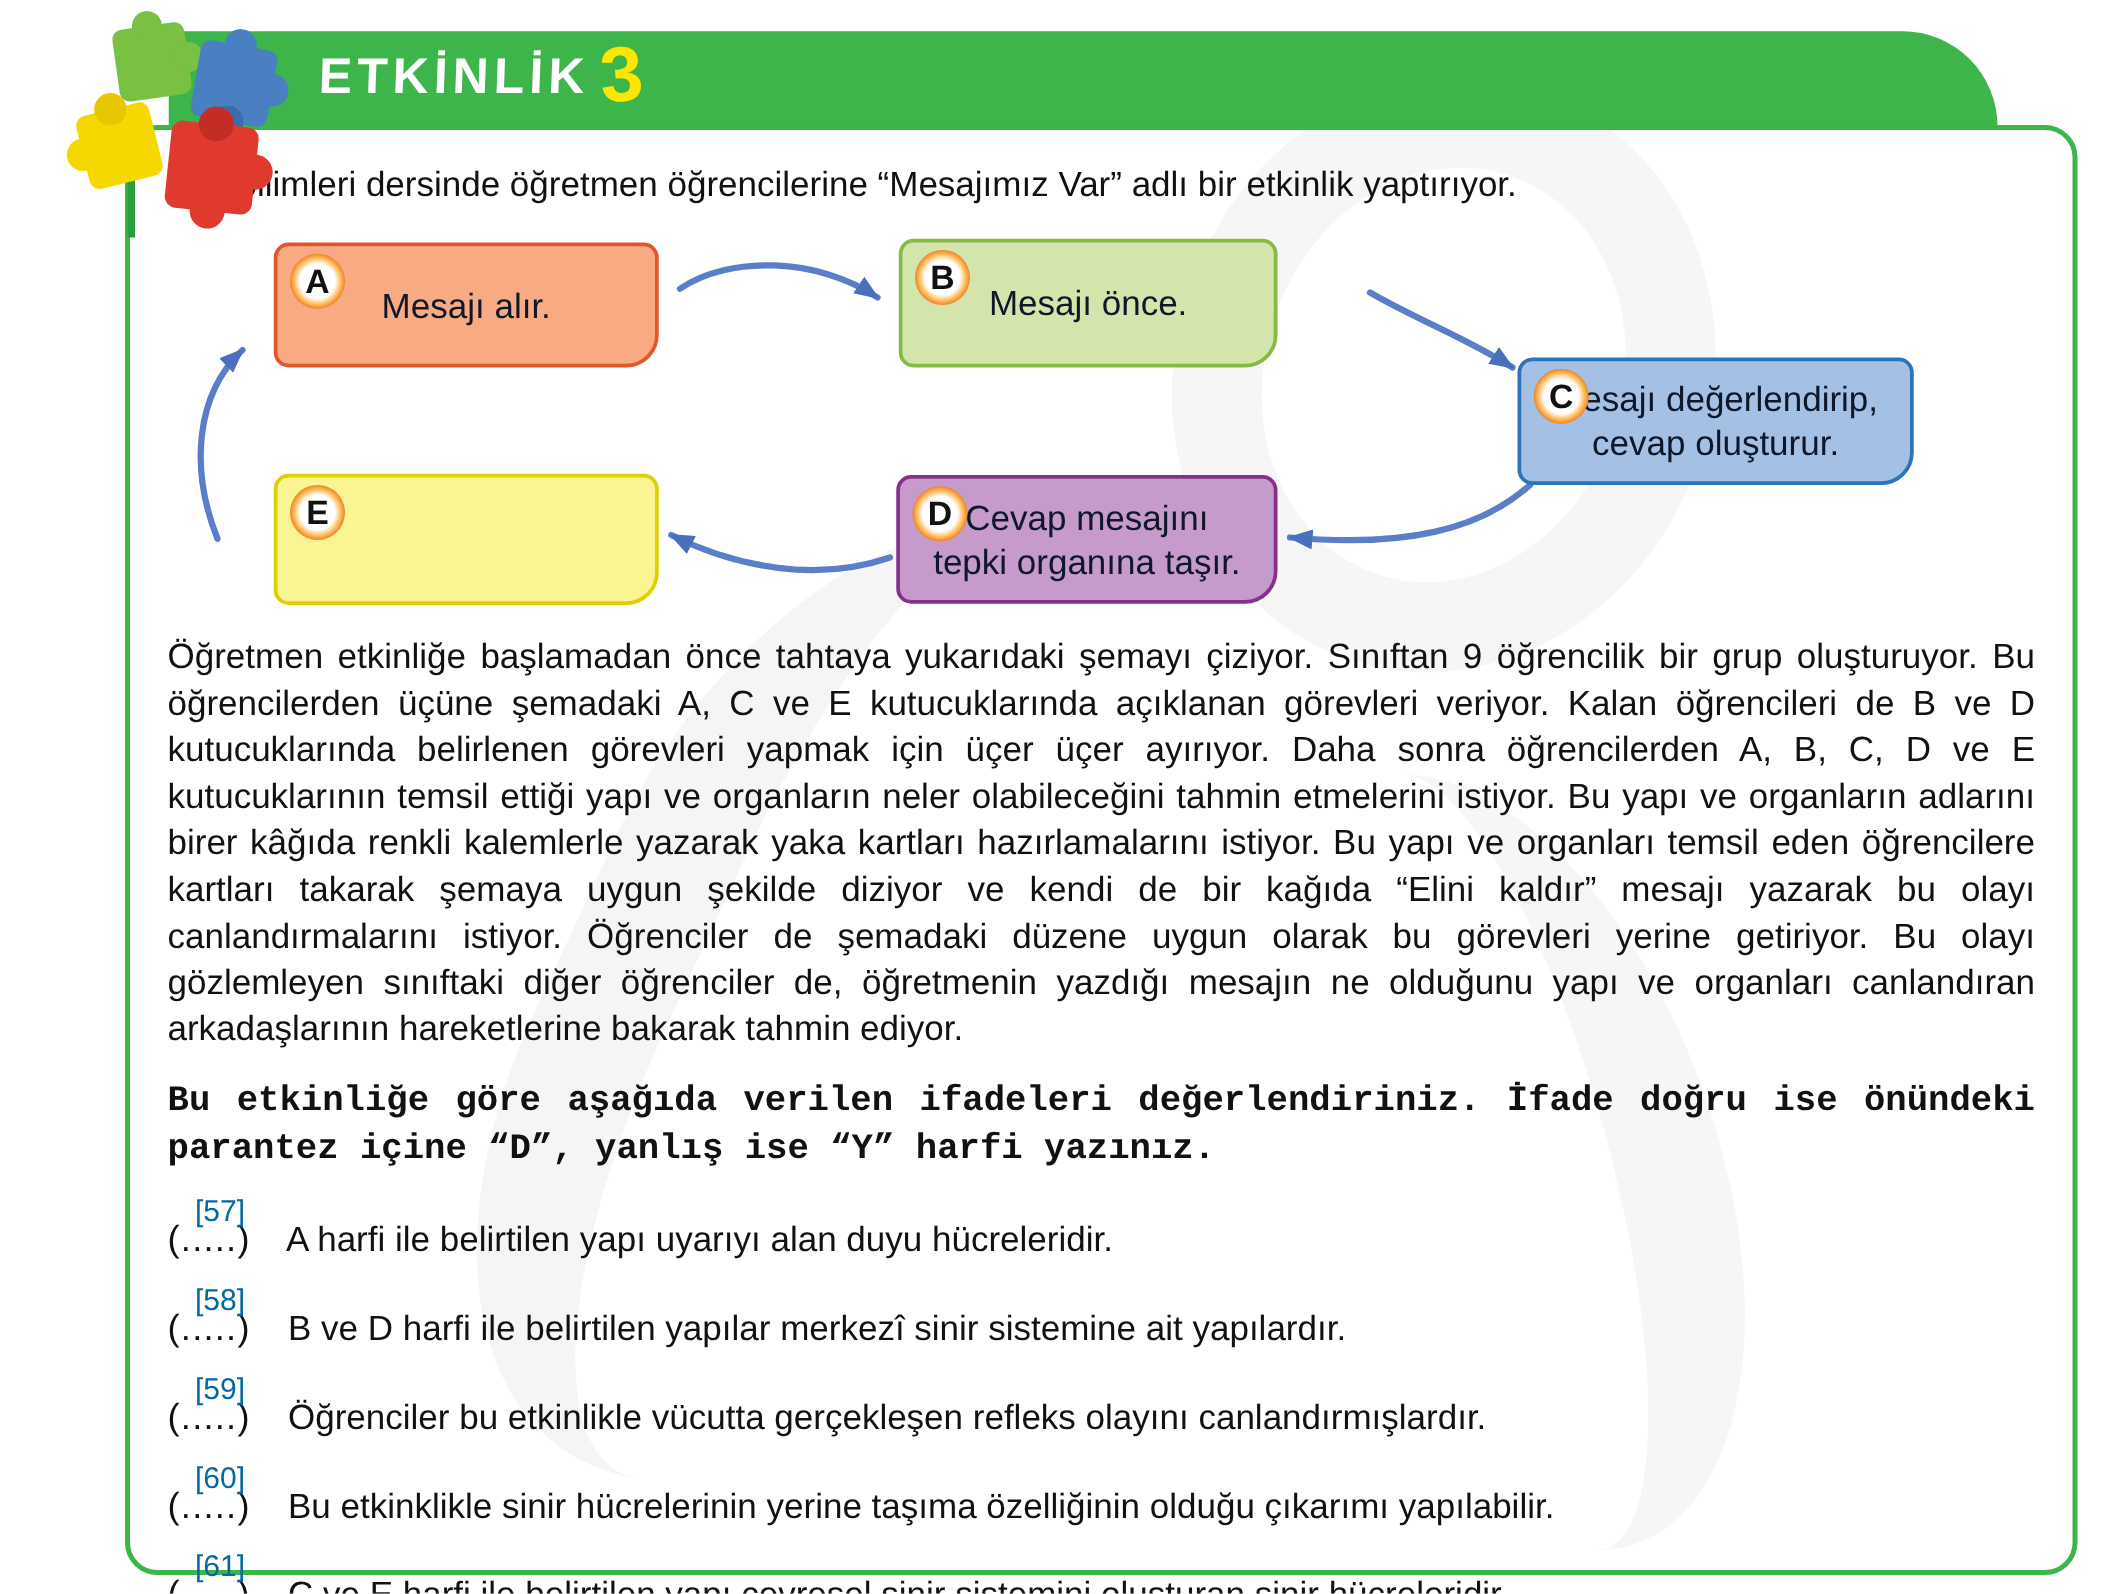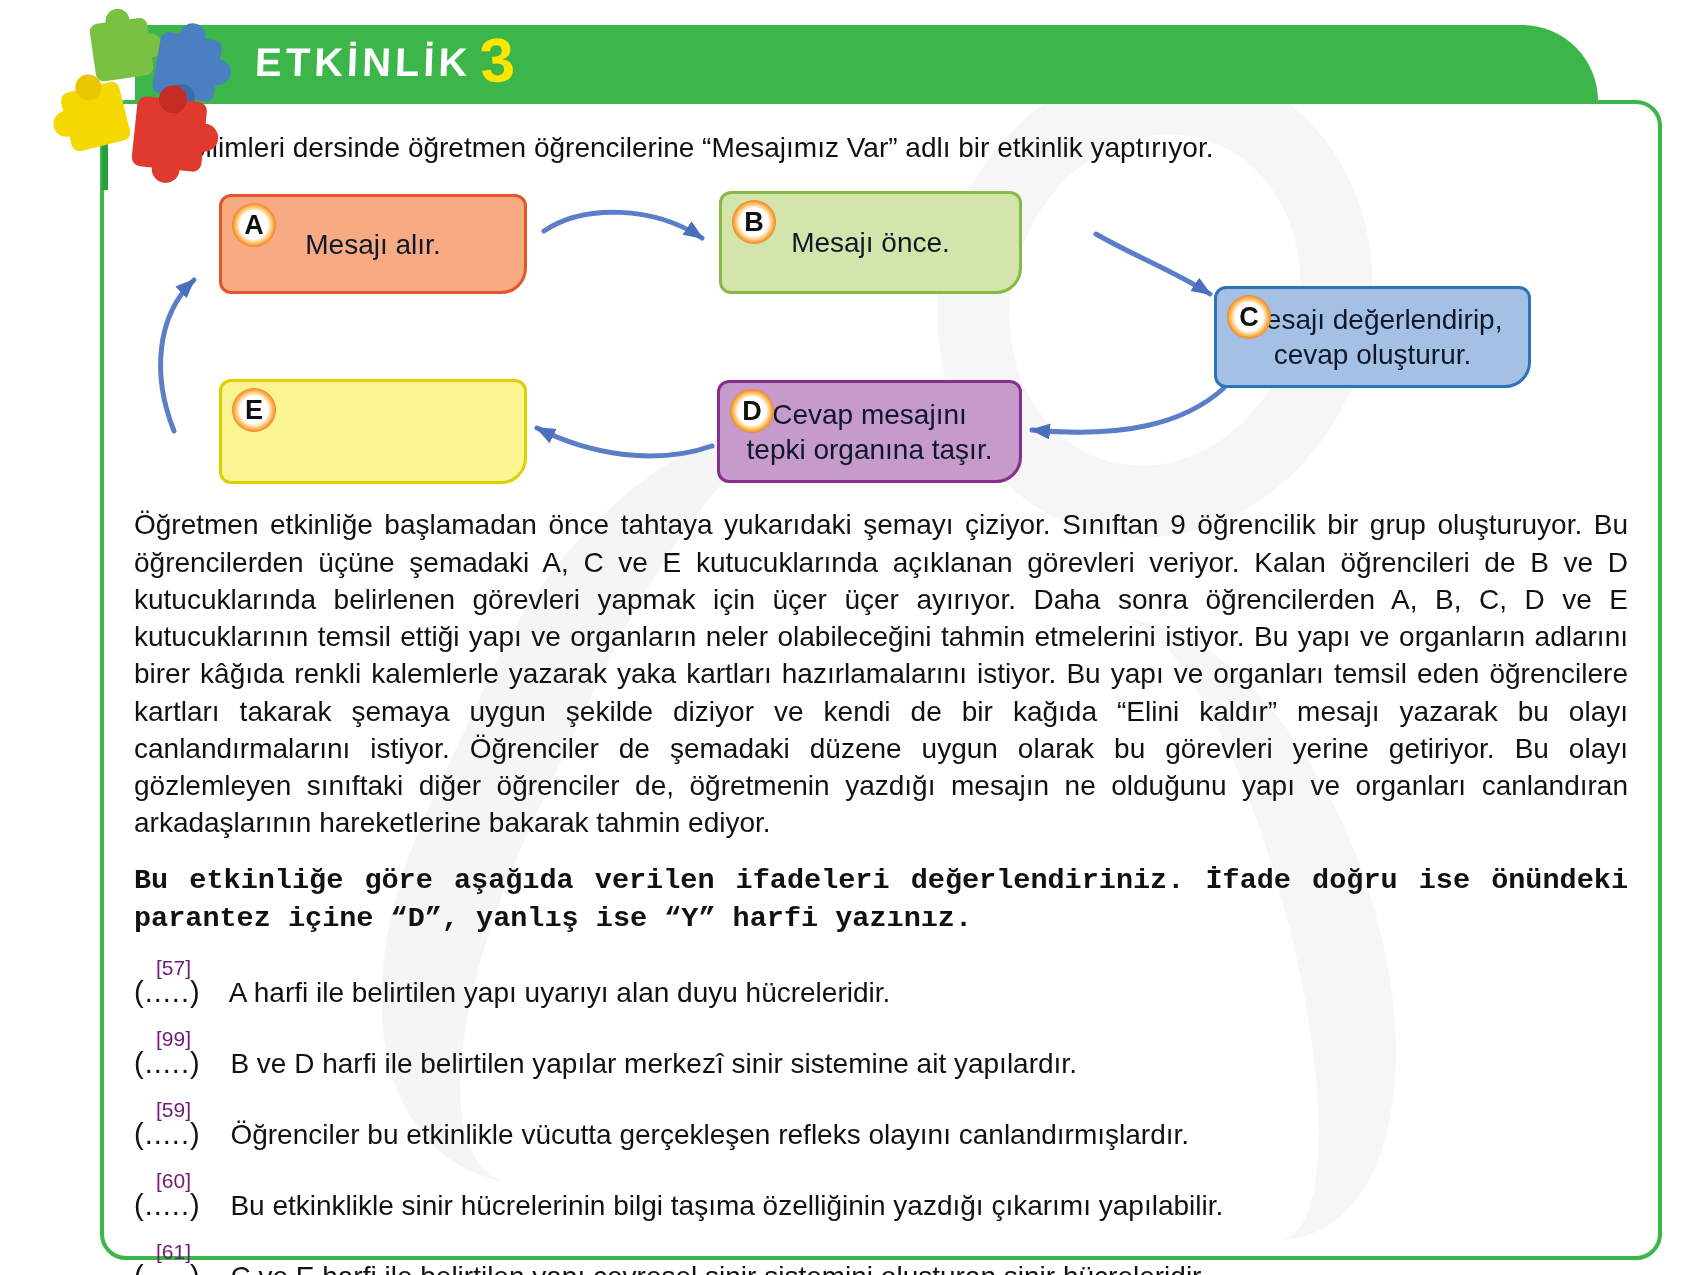--- a/index.html
+++ b/index.html
@@ -52,21 +52,21 @@
 
   
   .para { margin-top:16px; font-size:28px; line-height:1.33; text-align:justify; }
 
   
   .instr { margin-top:20px; font-size:28.5px; line-height:1.35; font-weight:700; text-align:justify;font-family:Liberation Mono, monospace; }
 
   
   .qlist { margin-top:4px; }
   .q-item { position:relative; margin-top:24px; padding-top:14px; font-size:28px; }
-  .q-ref { position:absolute; left:22px; top:-6px; color:#701a75; font-size:21px; font-weight:400; }
+  .q-ref { position:absolute; left:22px; top:-6px; color:#0369a1; font-size:24px; font-weight:400; }
   .q-blank { display:inline-block; letter-spacing:1px; margin-right:22px; font-size:29px; }
   .q-text { font-size:28px; }
 </style>
 </head>
 <body>
 
 <div class="page">
 
   <div class="wm wm1"></div>
   <div class="wm wm2"></div>
@@ -157,35 +157,35 @@
 
       <div class="qlist">
 
         <div class="q-item">
           <span class="q-ref">[57]</span>
           <span class="q-blank">(.....)</span>
           <span class="q-text">A harfi ile belirtilen yapı uyarıyı alan duyu hücreleridir.</span>
         </div>
 
         <div class="q-item">
-          <span class="q-ref">[99]</span>
+          <span class="q-ref">[58]</span>
           <span class="q-blank">(.....)</span>
           <span class="q-text">B ve D harfi ile belirtilen yapılar merkezî sinir sistemine ait yapılardır.</span>
         </div>
 
         <div class="q-item">
           <span class="q-ref">[59]</span>
           <span class="q-blank">(.....)</span>
           <span class="q-text">Öğrenciler bu etkinlikle vücutta gerçekleşen refleks olayını canlandırmışlardır.</span>
         </div>
 
         <div class="q-item">
           <span class="q-ref">[60]</span>
           <span class="q-blank">(.....)</span>
-          <span class="q-text">Bu etkinklikle sinir hücrelerinin bilgi taşıma özelliğinin yazdığı çıkarımı yapılabilir.</span>
+          <span class="q-text">Bu etkinklikle sinir hücrelerinin yerine taşıma özelliğinin olduğu çıkarımı yapılabilir.</span>
         </div>
 
         <div class="q-item">
           <span class="q-ref">[61]</span>
           <span class="q-blank">(.....)</span>
           <span class="q-text">C ve E harfi ile belirtilen yapı çevresel sinir sistemini oluşturan sinir hücreleridir.</span>
         </div>
 
       </div>
 

